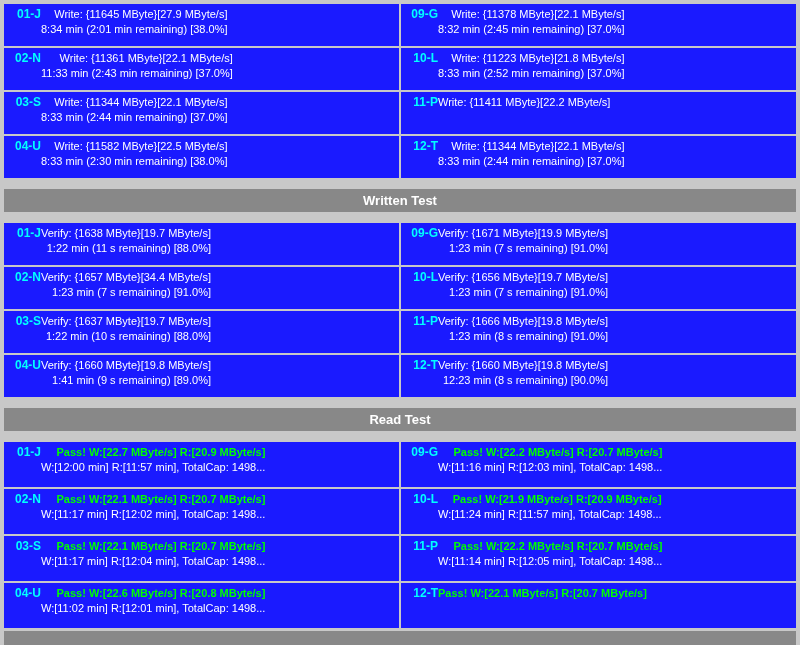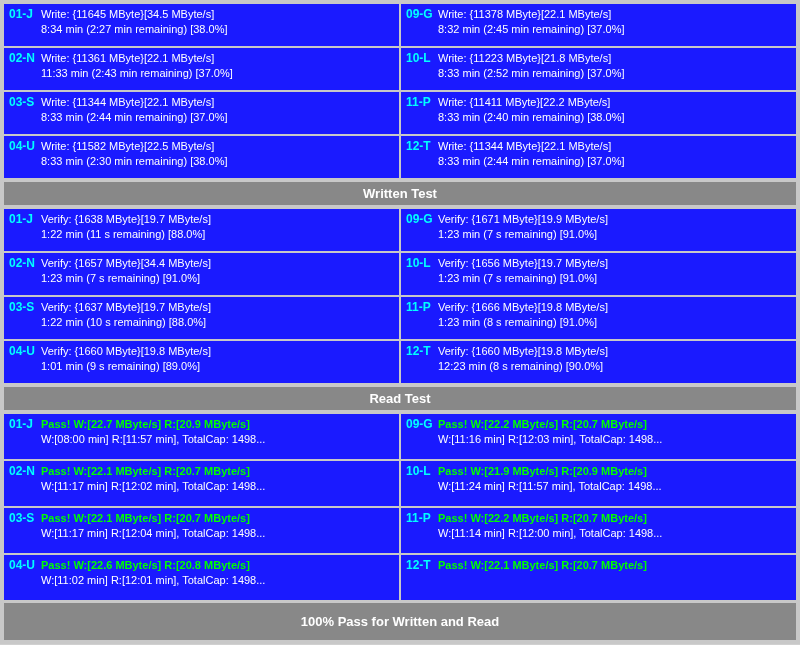--- a/index.html
+++ b/index.html
@@ -28,20 +28,21 @@
       background: #1a1aff;
       color: white;
       padding: 3px 5px;
       display: flex;
       flex-direction: column;
       min-height: 42px;
     }
     .cell-row {
       display: flex;
       align-items: flex-start;
+      text-align: right;
     }
     .cell-content {
       color: white;
       font-size: 11px;
       line-height: 1.4;
     }
     .cell-line1 {
       font-size: 11px;
       color: white;
     }
@@ -49,21 +50,21 @@
       font-size: 11px;
       color: white;
     }
     .section-header {
       background: #888;
       color: white;
       text-align: center;
       padding: 4px;
       font-size: 13px;
       font-weight: bold;
-      margin: 4px 0;
+      margin: 11px 0;
     }
     .pass-cell {
       background: #1a1aff;
       color: white;
       padding: 3px 5px;
       min-height: 45px;
     }
     .pass-cell .cell-line1 {
       color: #00ff00;
       font-weight: bold;
@@ -93,22 +94,22 @@
 <div class="main-container">
 
   <div class="section">
     <div class="grid-2col">
 
       <div>
         <div class="cell">
           <div class="cell-row">
             <span class="row-label">01-J</span>
             <div class="cell-content">
-              <div class="cell-line1">Write: {11645 MByte}[34.5 MByte/s]</div>
-              <div class="cell-line2">8:34 min (2:27 min remaining)  [38.0%]</div>
+              <div class="cell-line1">Write: {11645 MByte}[27.9 MByte/s]</div>
+              <div class="cell-line2">8:34 min (2:01 min remaining)  [38.0%]</div>
             </div>
           </div>
         </div>
         <div class="cell" style="margin-top:2px">
           <div class="cell-row">
             <span class="row-label">02-N</span>
             <div class="cell-content">
               <div class="cell-line1">Write: {11361 MByte}[22.1 MByte/s]</div>
               <div class="cell-line2">11:33 min (2:43 min remaining)  [37.0%]</div>
             </div>
@@ -151,21 +152,20 @@
               <div class="cell-line1">Write: {11223 MByte}[21.8 MByte/s]</div>
               <div class="cell-line2">8:33 min (2:52 min remaining)  [37.0%]</div>
             </div>
           </div>
         </div>
         <div class="cell" style="margin-top:2px">
           <div class="cell-row">
             <span class="row-label">11-P</span>
             <div class="cell-content">
               <div class="cell-line1">Write: {11411 MByte}[22.2 MByte/s]</div>
-              <div class="cell-line2">8:33 min (2:40 min remaining)  [38.0%]</div>
             </div>
           </div>
         </div>
         <div class="cell" style="margin-top:2px">
           <div class="cell-row">
             <span class="row-label">12-T</span>
             <div class="cell-content">
               <div class="cell-line1">Write: {11344 MByte}[22.1 MByte/s]</div>
               <div class="cell-line2">8:33 min (2:44 min remaining)  [37.0%]</div>
             </div>
@@ -206,21 +206,21 @@
               <div class="cell-line1">Verify: {1637 MByte}[19.7 MByte/s]</div>
               <div class="cell-line2">1:22 min (10 s remaining)   [88.0%]</div>
             </div>
           </div>
         </div>
         <div class="cell" style="margin-top:2px">
           <div class="cell-row">
             <span class="row-label">04-U</span>
             <div class="cell-content">
               <div class="cell-line1">Verify: {1660 MByte}[19.8 MByte/s]</div>
-              <div class="cell-line2">1:01 min (9 s remaining)   [89.0%]</div>
+              <div class="cell-line2">1:41 min (9 s remaining)   [89.0%]</div>
             </div>
           </div>
         </div>
       </div>
 
       <div>
         <div class="cell">
           <div class="cell-row">
             <span class="row-label">09-G</span>
             <div class="cell-content">
@@ -264,21 +264,21 @@
 
   <div class="section">
     <div class="grid-2col">
 
       <div>
         <div class="cell pass-cell">
           <div class="cell-row">
             <span class="row-label">01-J</span>
             <div class="cell-content">
               <div class="cell-line1" style="color:#00ff00;font-weight:bold">Pass! W:[22.7 MByte/s] R:[20.9 MByte/s]</div>
-              <div class="cell-line2">W:[08:00 min] R:[11:57 min], TotalCap: 1498...</div>
+              <div class="cell-line2">W:[12:00 min] R:[11:57 min], TotalCap: 1498...</div>
             </div>
           </div>
         </div>
         <div class="cell pass-cell" style="margin-top:2px">
           <div class="cell-row">
             <span class="row-label">02-N</span>
             <div class="cell-content">
               <div class="cell-line1" style="color:#00ff00;font-weight:bold">Pass! W:[22.1 MByte/s] R:[20.7 MByte/s]</div>
               <div class="cell-line2">W:[11:17 min] R:[12:02 min], TotalCap: 1498...</div>
             </div>
@@ -321,21 +321,21 @@
               <div class="cell-line1" style="color:#00ff00;font-weight:bold">Pass! W:[21.9 MByte/s] R:[20.9 MByte/s]</div>
               <div class="cell-line2">W:[11:24 min] R:[11:57 min], TotalCap: 1498...</div>
             </div>
           </div>
         </div>
         <div class="cell pass-cell" style="margin-top:2px">
           <div class="cell-row">
             <span class="row-label">11-P</span>
             <div class="cell-content">
               <div class="cell-line1" style="color:#00ff00;font-weight:bold">Pass! W:[22.2 MByte/s] R:[20.7 MByte/s]</div>
-              <div class="cell-line2">W:[11:14 min] R:[12:00 min], TotalCap: 1498...</div>
+              <div class="cell-line2">W:[11:14 min] R:[12:05 min], TotalCap: 1498...</div>
             </div>
           </div>
         </div>
         <div class="cell pass-cell" style="margin-top:2px">
           <div class="cell-row">
             <span class="row-label">12-T</span>
             <div class="cell-content">
               <div class="cell-line1" style="color:#00ff00;font-weight:bold">Pass! W:[22.1 MByte/s] R:[20.7 MByte/s]</div>
             </div>
           </div>

